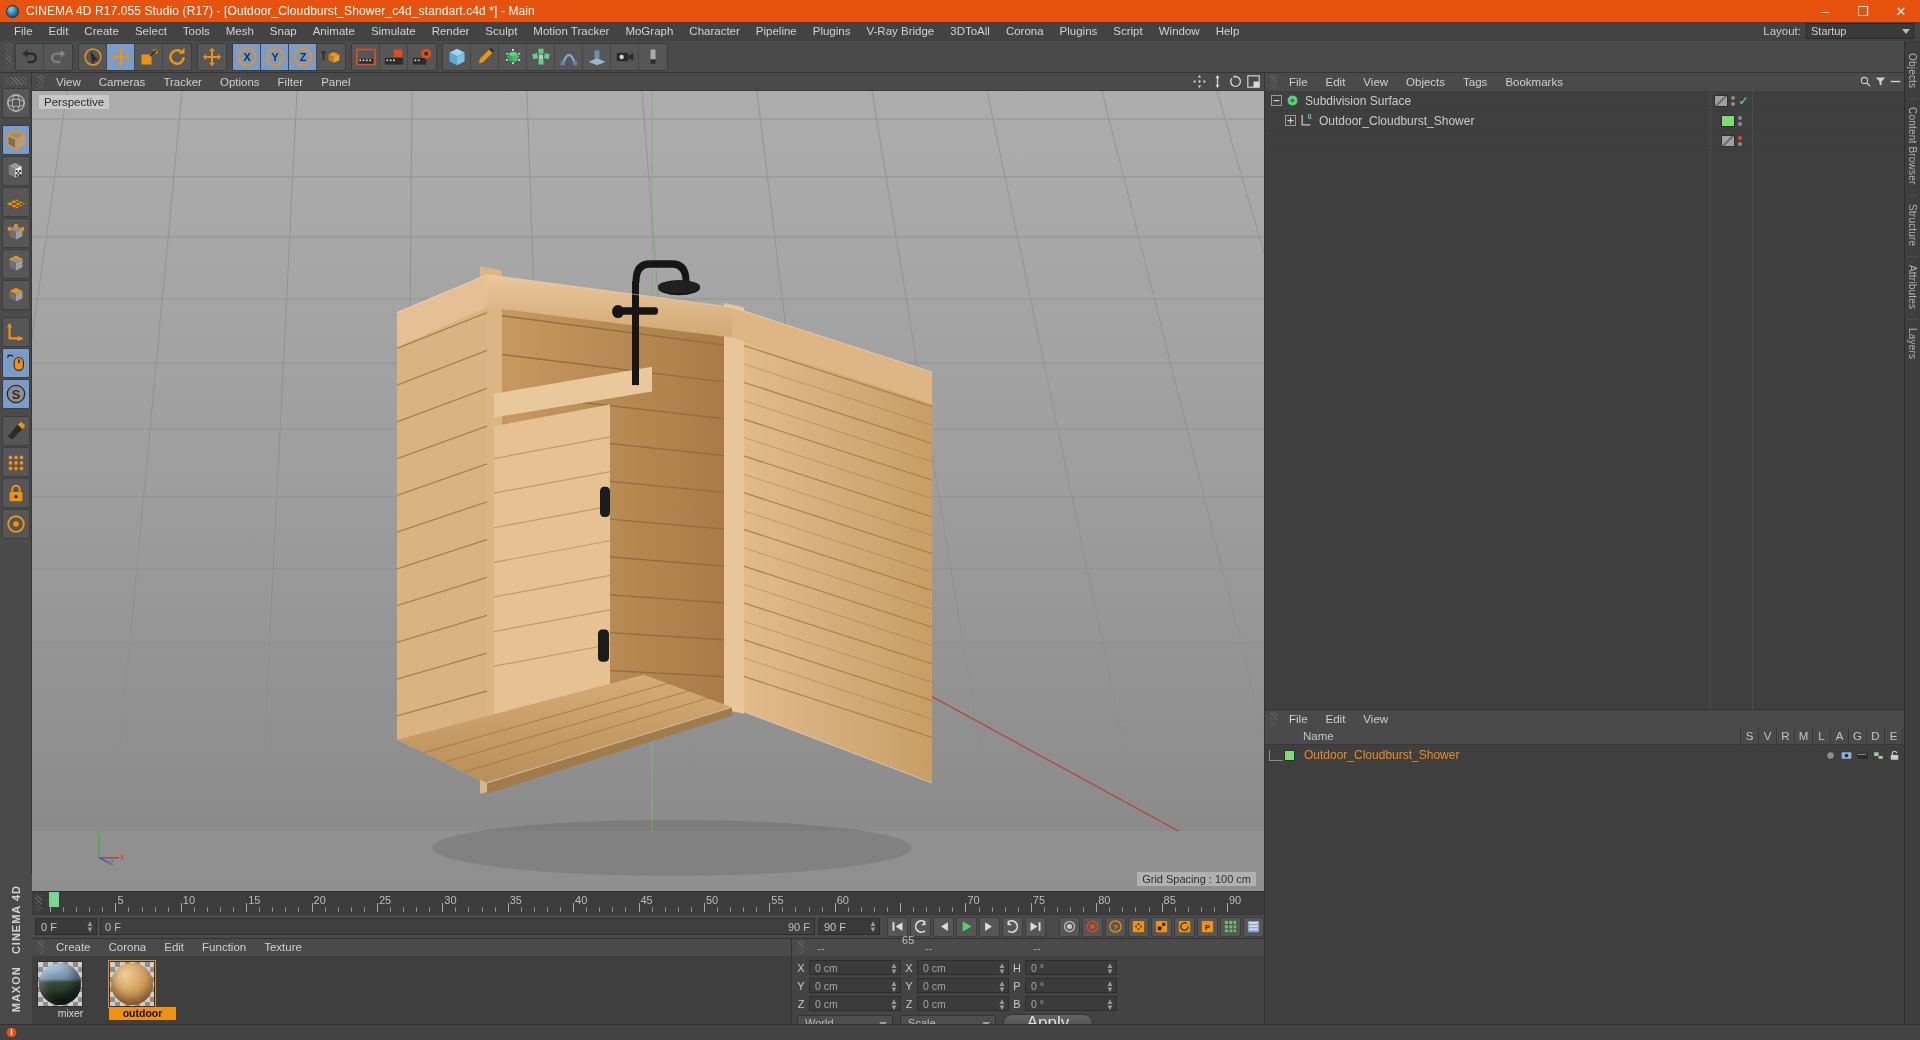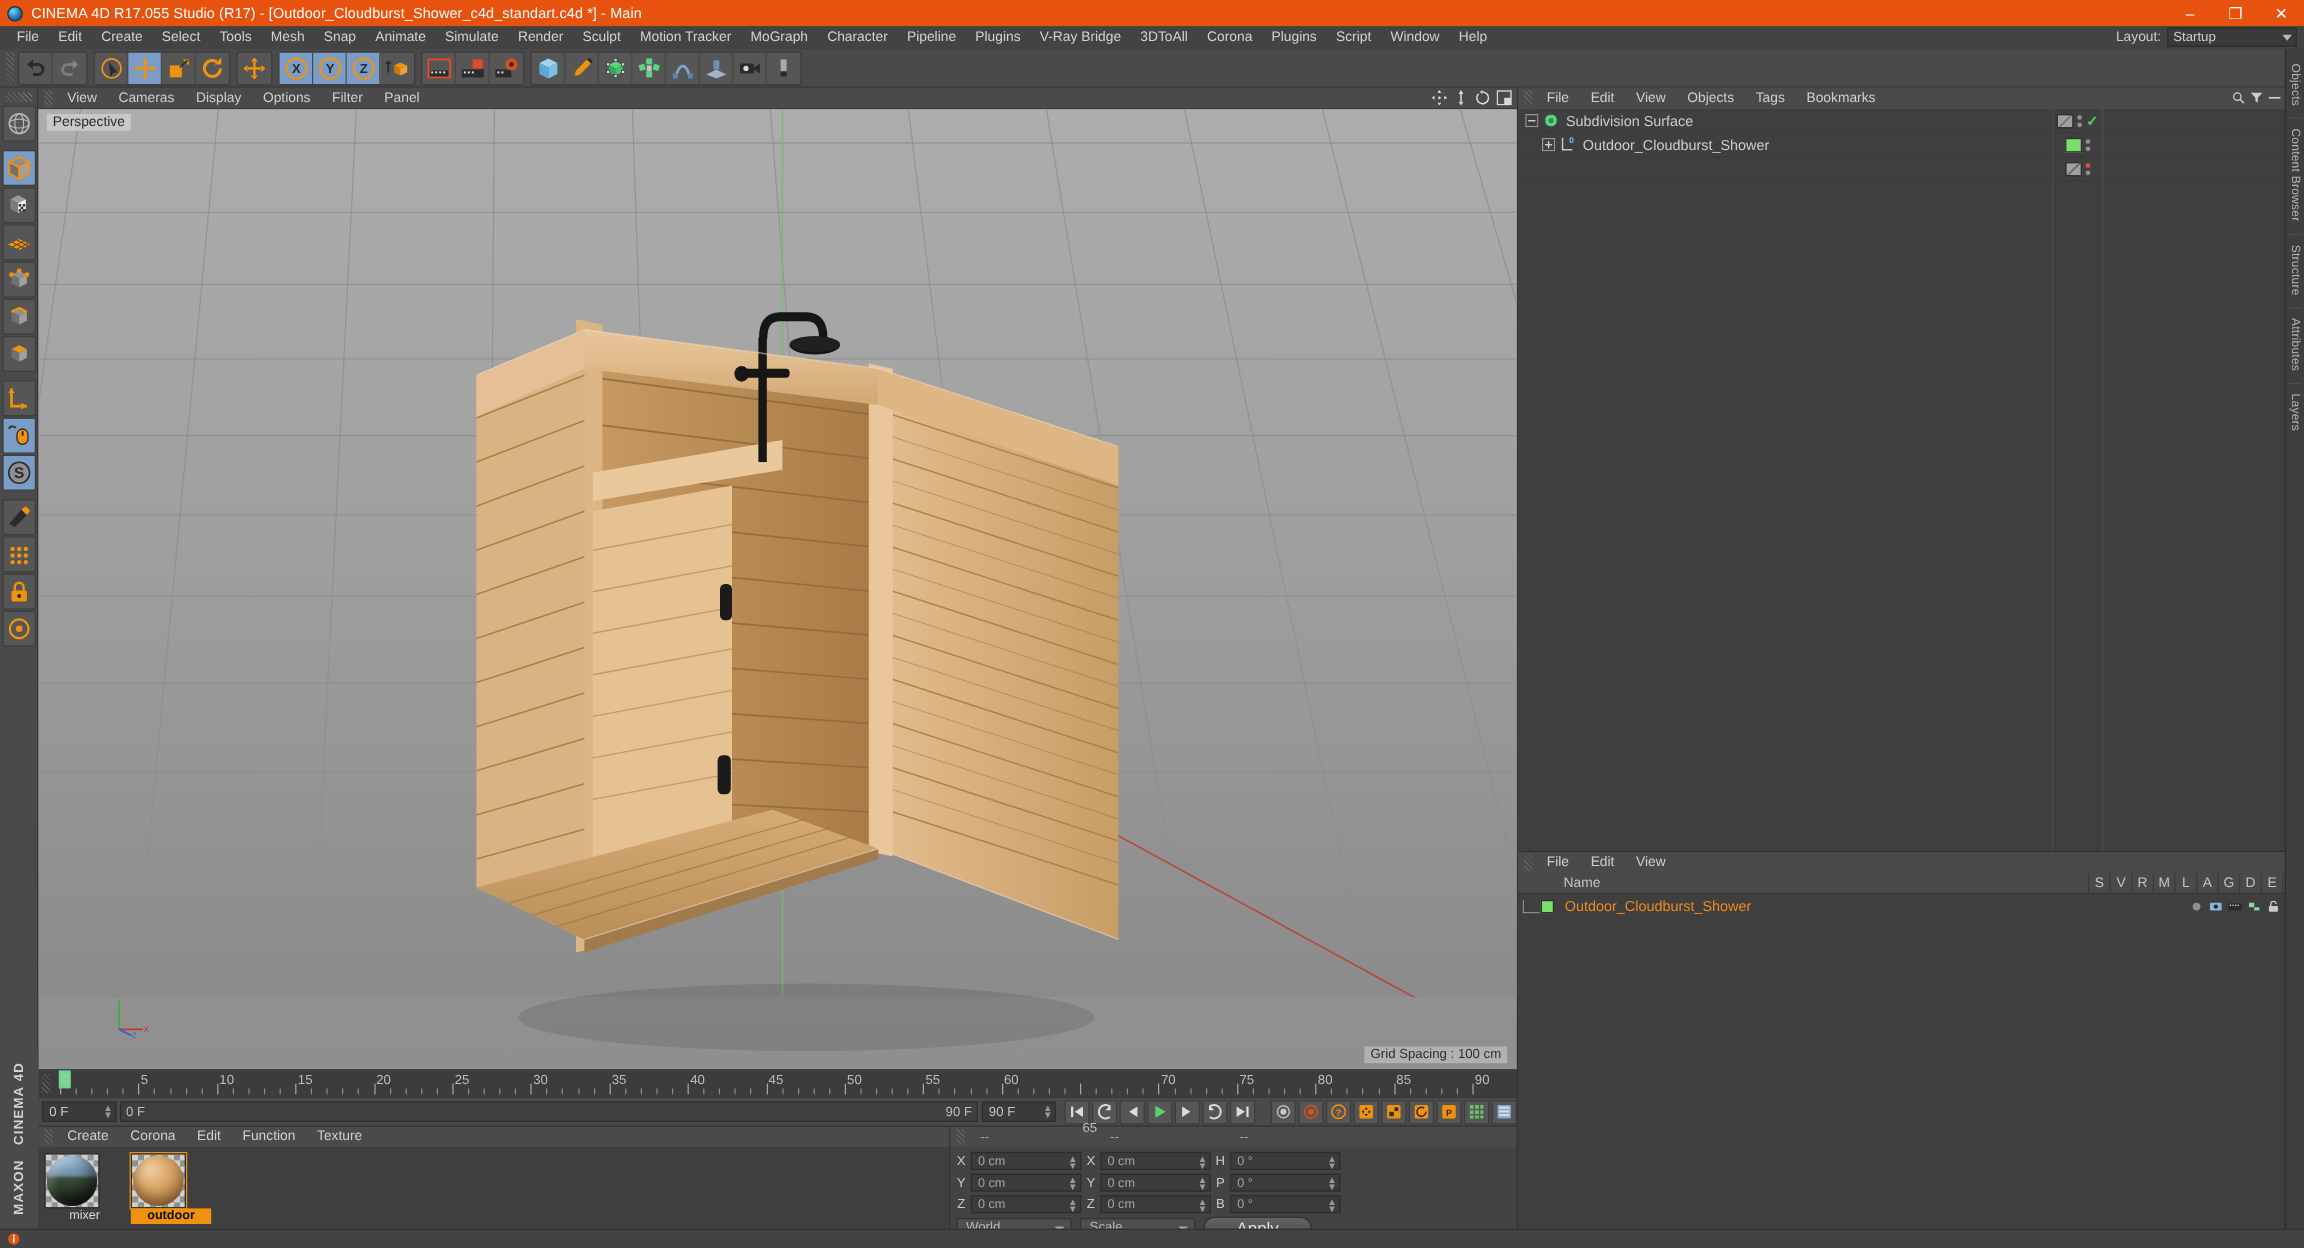--- a/index.html
+++ b/index.html
@@ -122,21 +122,21 @@
   .cfld { width:92px; height:15px; background:#3b3b3b; border:1px solid #2d2d2d;
     font-size:10.5px; color:#a4a4a4; display:flex; align-items:center; padding-left:5px;
     position:relative; flex:0 0 auto;}
   .crow2 { display:flex; gap:7px; padding-left:2px; margin-top:3px; align-items:center;}
   .csel { width:96px; height:17px; background:#4e4e4e; border:1px solid #333;
     font-size:11px; color:#b9b9b9; display:flex; align-items:center; padding-left:7px;
     position:relative; border-radius:2px;}
   .csel .arw { position:absolute;right:5px;top:6px;width:0;height:0;
     border-left:4px solid transparent;border-right:4px solid transparent;border-top:5px solid #9f9f9f;}
   .applybtn { width:90px; height:18px; background:linear-gradient(180deg,#626262,#4e4e4e);
-    border:1px solid #333; border-radius:9px; font-size:14px; color:#e0e0e0;
+    border:1px solid #333; border-radius:9px; font-size:17px; color:#e0e0e0;
     display:flex; align-items:center; justify-content:center;}
 
   
   .objmgr { height:636px; display:flex; flex-direction:column; background:#434343;}
   .om-menubar { height:18px; background:#4a4a4a; display:flex; align-items:center;
     padding-left:2px; position:relative;}
   .om-menubar .mi { padding:0 9px; font-size:11.5px; color:#cfcfcf; line-height:18px;}
   .om-menubar .om-icons { position:absolute; right:4px; top:3px; display:flex; gap:4px;}
   .om-body { flex:1 1 auto; background:#3f3f3f; position:relative; }
   .om-row { height:20px; display:flex; align-items:center; font-size:12px;
@@ -626,21 +626,21 @@
   </div>
 
   <div class="center">
 
     <div class="vp-wrap">
       <div class="vp-menubar">
         <div class="grip" style="height:14px"></div>
         <div id="vp-menu" style="display:flex">
             <div class="mi">View</div>
             <div class="mi">Cameras</div>
-            <div class="mi">Display</div>
+            <div class="mi">Tracker</div>
             <div class="mi">Options</div>
             <div class="mi">Filter</div>
             <div class="mi">Panel</div>
           </div>
         <div class="vp-icons">
           <svg width="13" height="13" viewBox="0 0 16 16">
               <g fill="#d8d8d8">
                 <path d="M8 0l2 3H6zM8 16l2-3H6zM0 8l3-2v4zM16 8l-3-2v4z"></path>
                 <circle cx="8" cy="8" r="1.4"></circle>
               </g>

